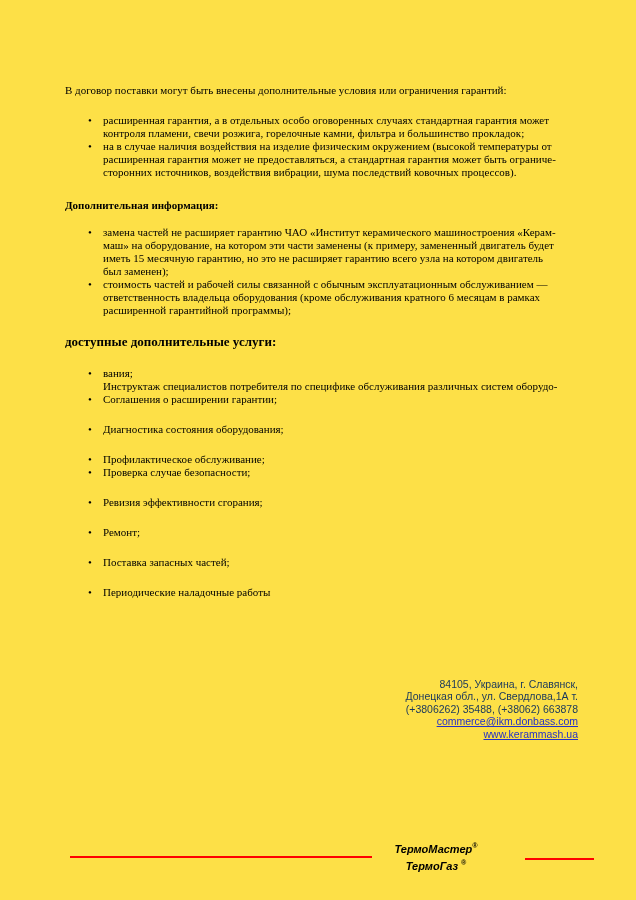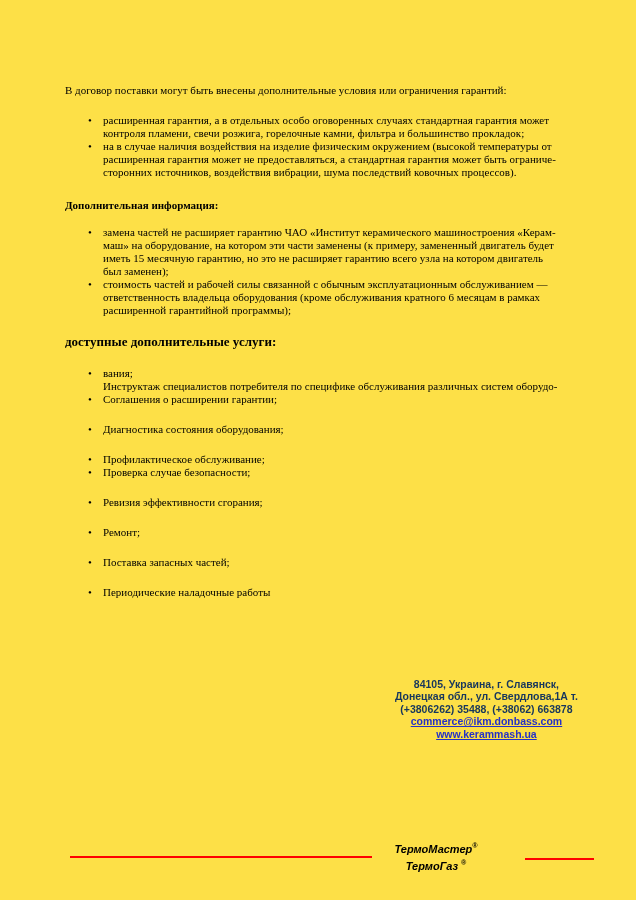--- a/index.html
+++ b/index.html
@@ -31,23 +31,23 @@
     top: 0;
   }
   .section-heading { margin: 20px 0 14px 0; font-weight: bold; font-size: 11px; line-height: 13px; }
   .services-heading { margin: 18px 0 19px 0; font-weight: bold; font-size: 13px; line-height: 13px; }
   ul.blist li.gap { margin-top: 17px; }
 
   .contact {
     position: absolute;
     top: 678px;
     right: 58px;
-    text-align: center;
+    text-align: right;
     font-family: "Liberation Sans", sans-serif;
-    font-weight: bold;
+    font-weight: normal;
     font-size: 10.5px;
     line-height: 12.4px;
     color: var(--contact-text, #17365D);
   }
   .contact a {
     color: var(--link, #2430C8);
     text-decoration: underline;
     cursor: pointer;
   }
 

